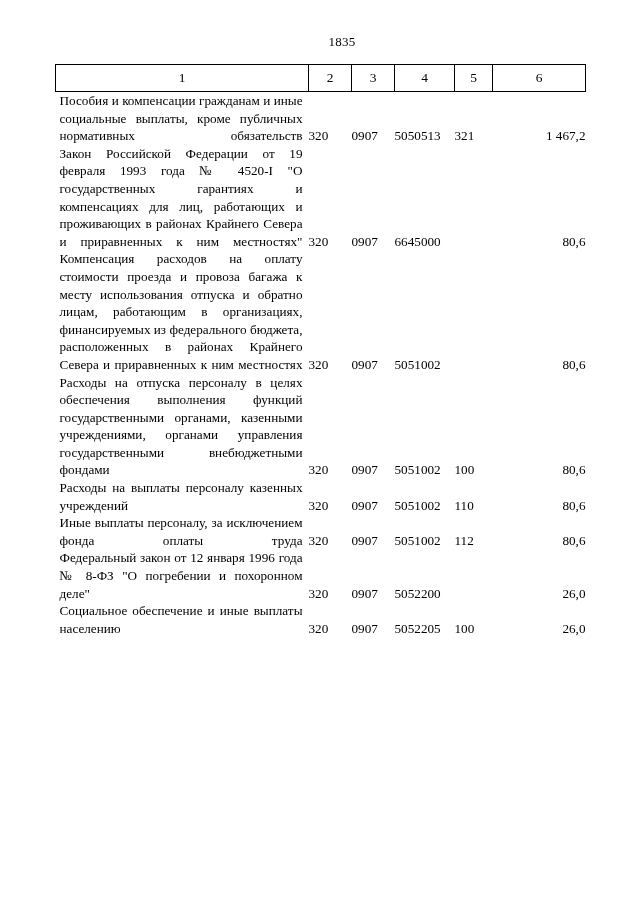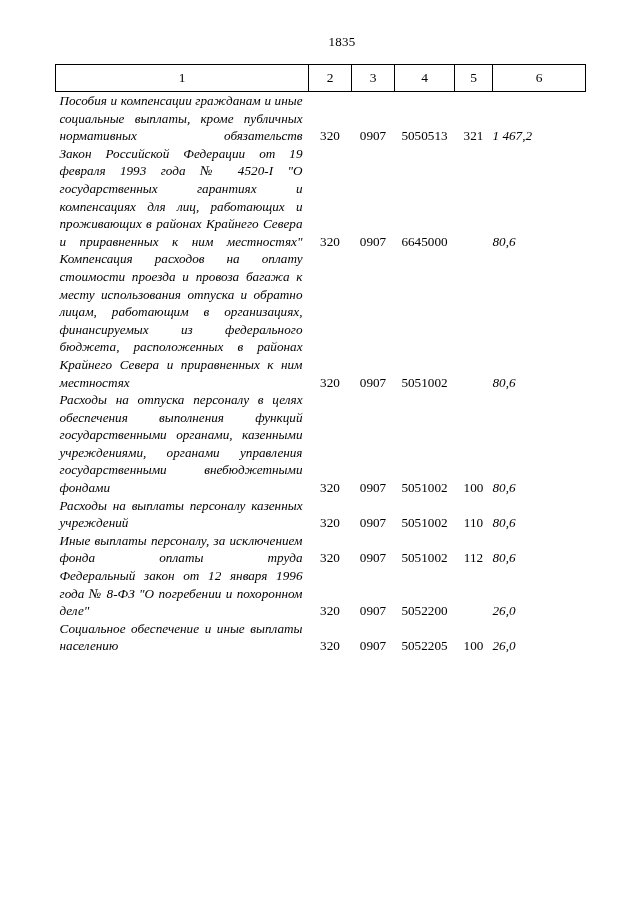--- a/index.html
+++ b/index.html
@@ -62,32 +62,31 @@
     font-size: 13.2px;
     line-height: 17.6px;
     padding-top: 11px;
   }
   .body-row td.desc {
     text-align: justify;
     text-align-last: justify;
     padding-right: 6px;
     padding-left: 4px;
     hyphens: none;
-    font-style: italic;
   }
   .num {
-    text-align: center;
+    text-align: left;
     white-space: nowrap;
     font-size: 13.2px;
   }
   .amount {
+    text-align: right;
     white-space: nowrap;
     padding-right: 6px;
     font-size: 13.2px;
-    font-style: italic;
   }
   
   .body-row td.num, .body-row td.amount {
     vertical-align: bottom;
     padding-bottom: 0px;
   }
 </style>
 </head>
 <body>
 

